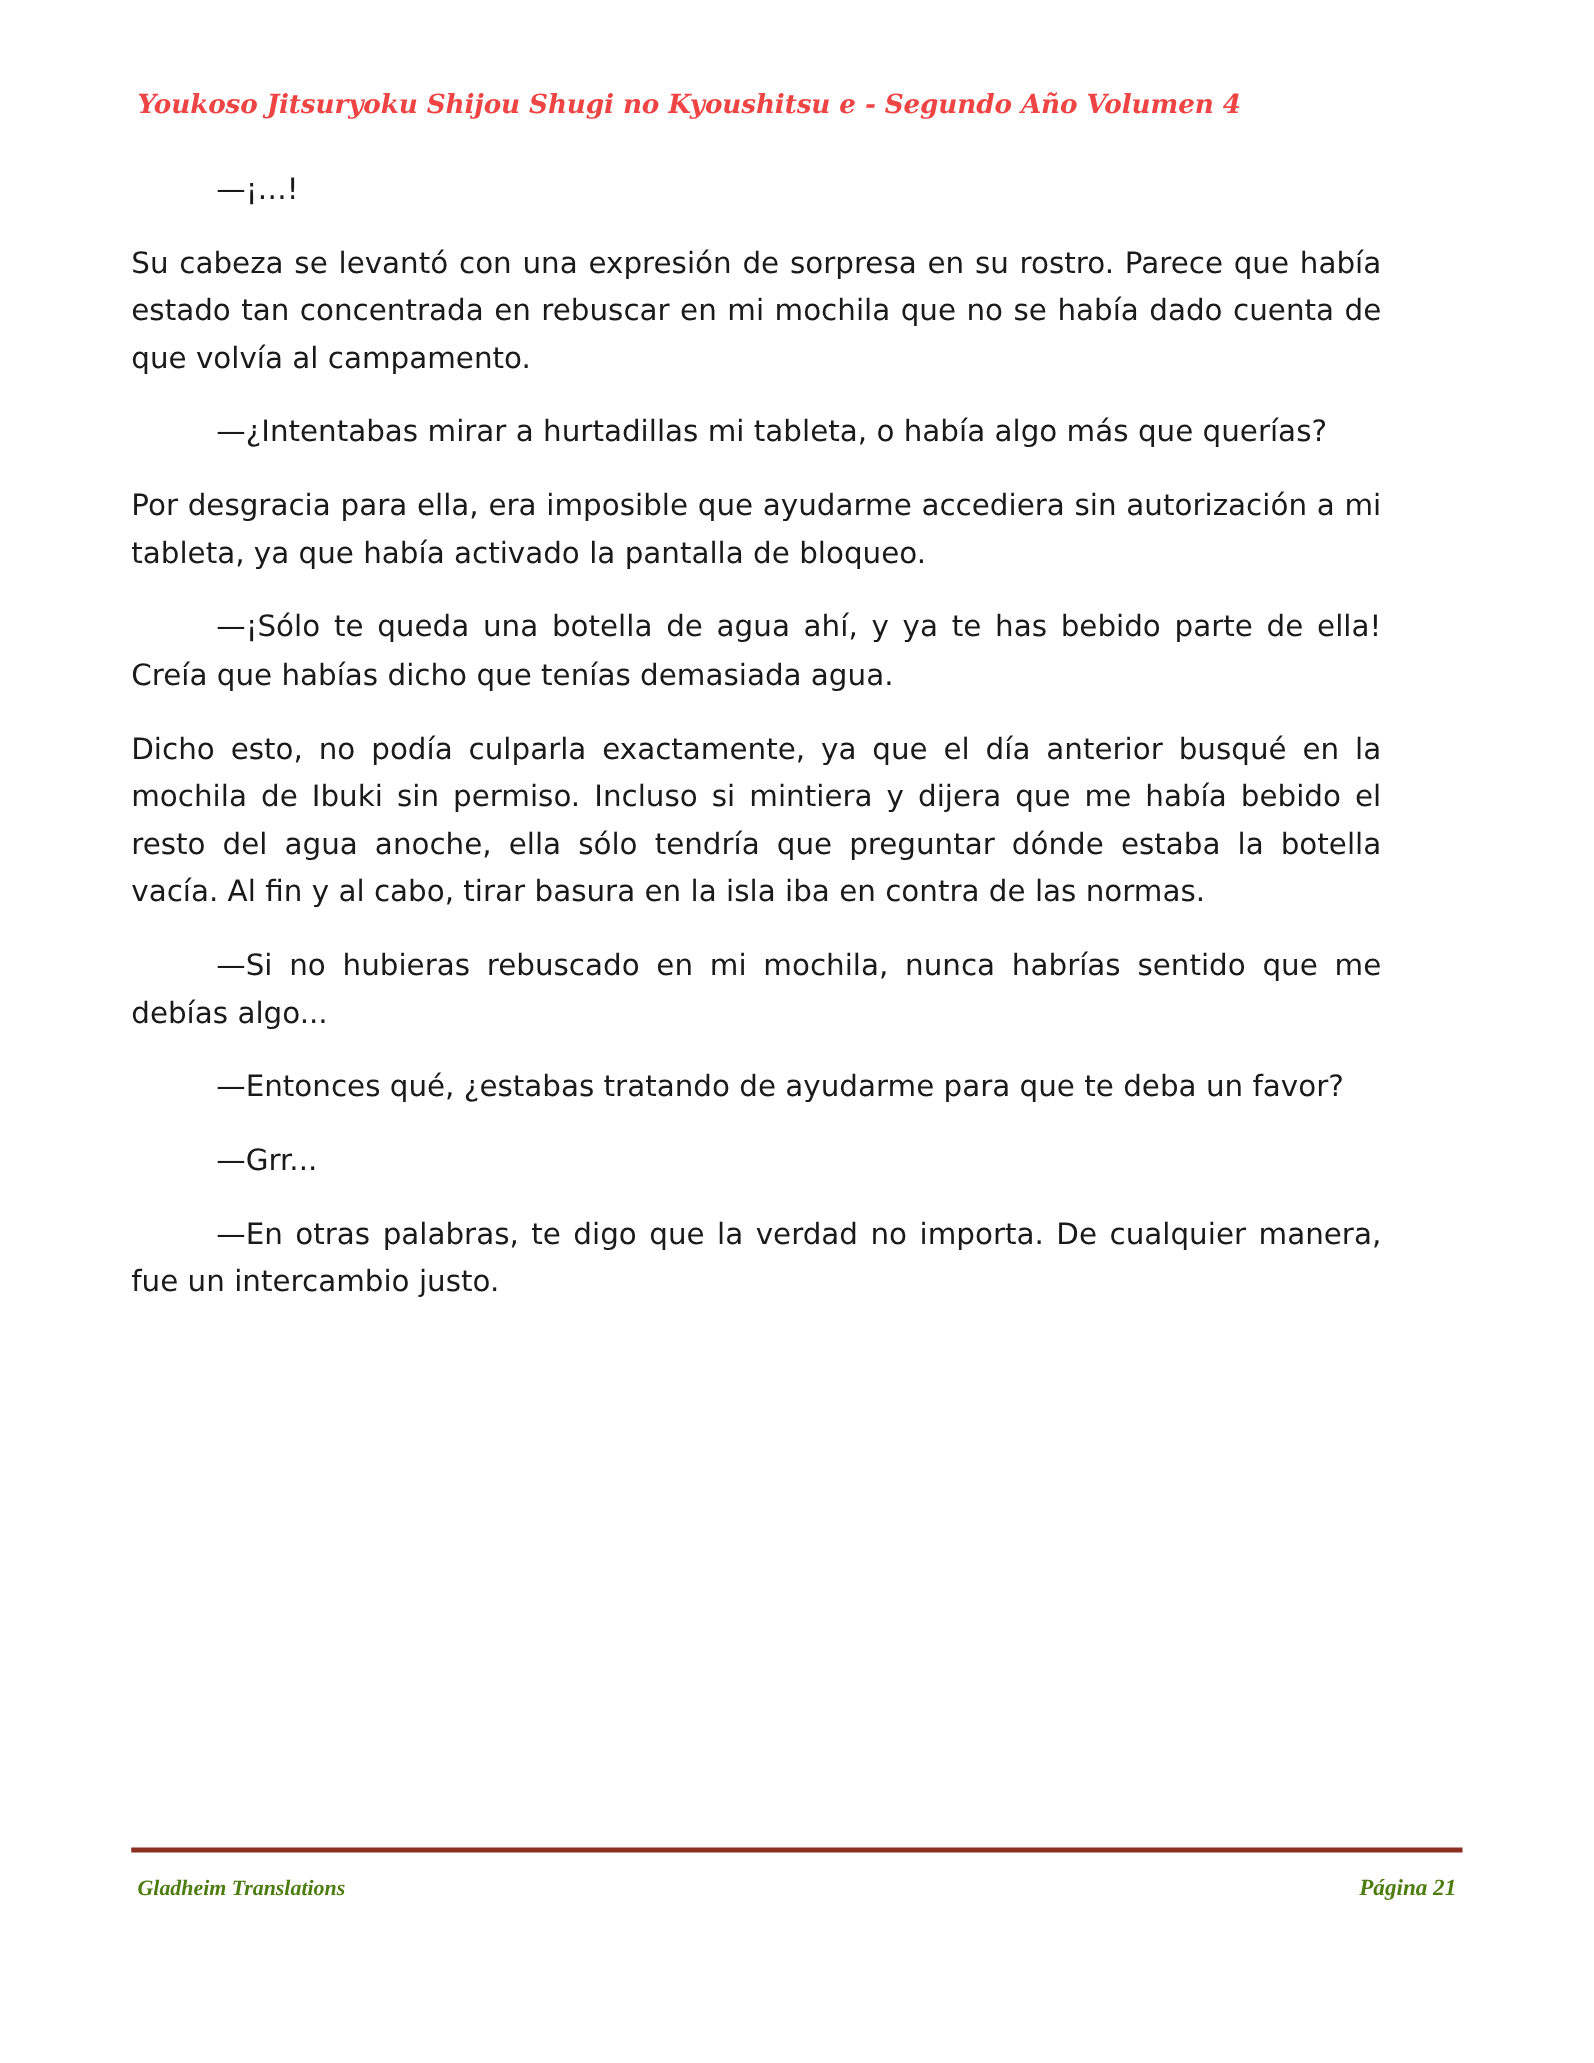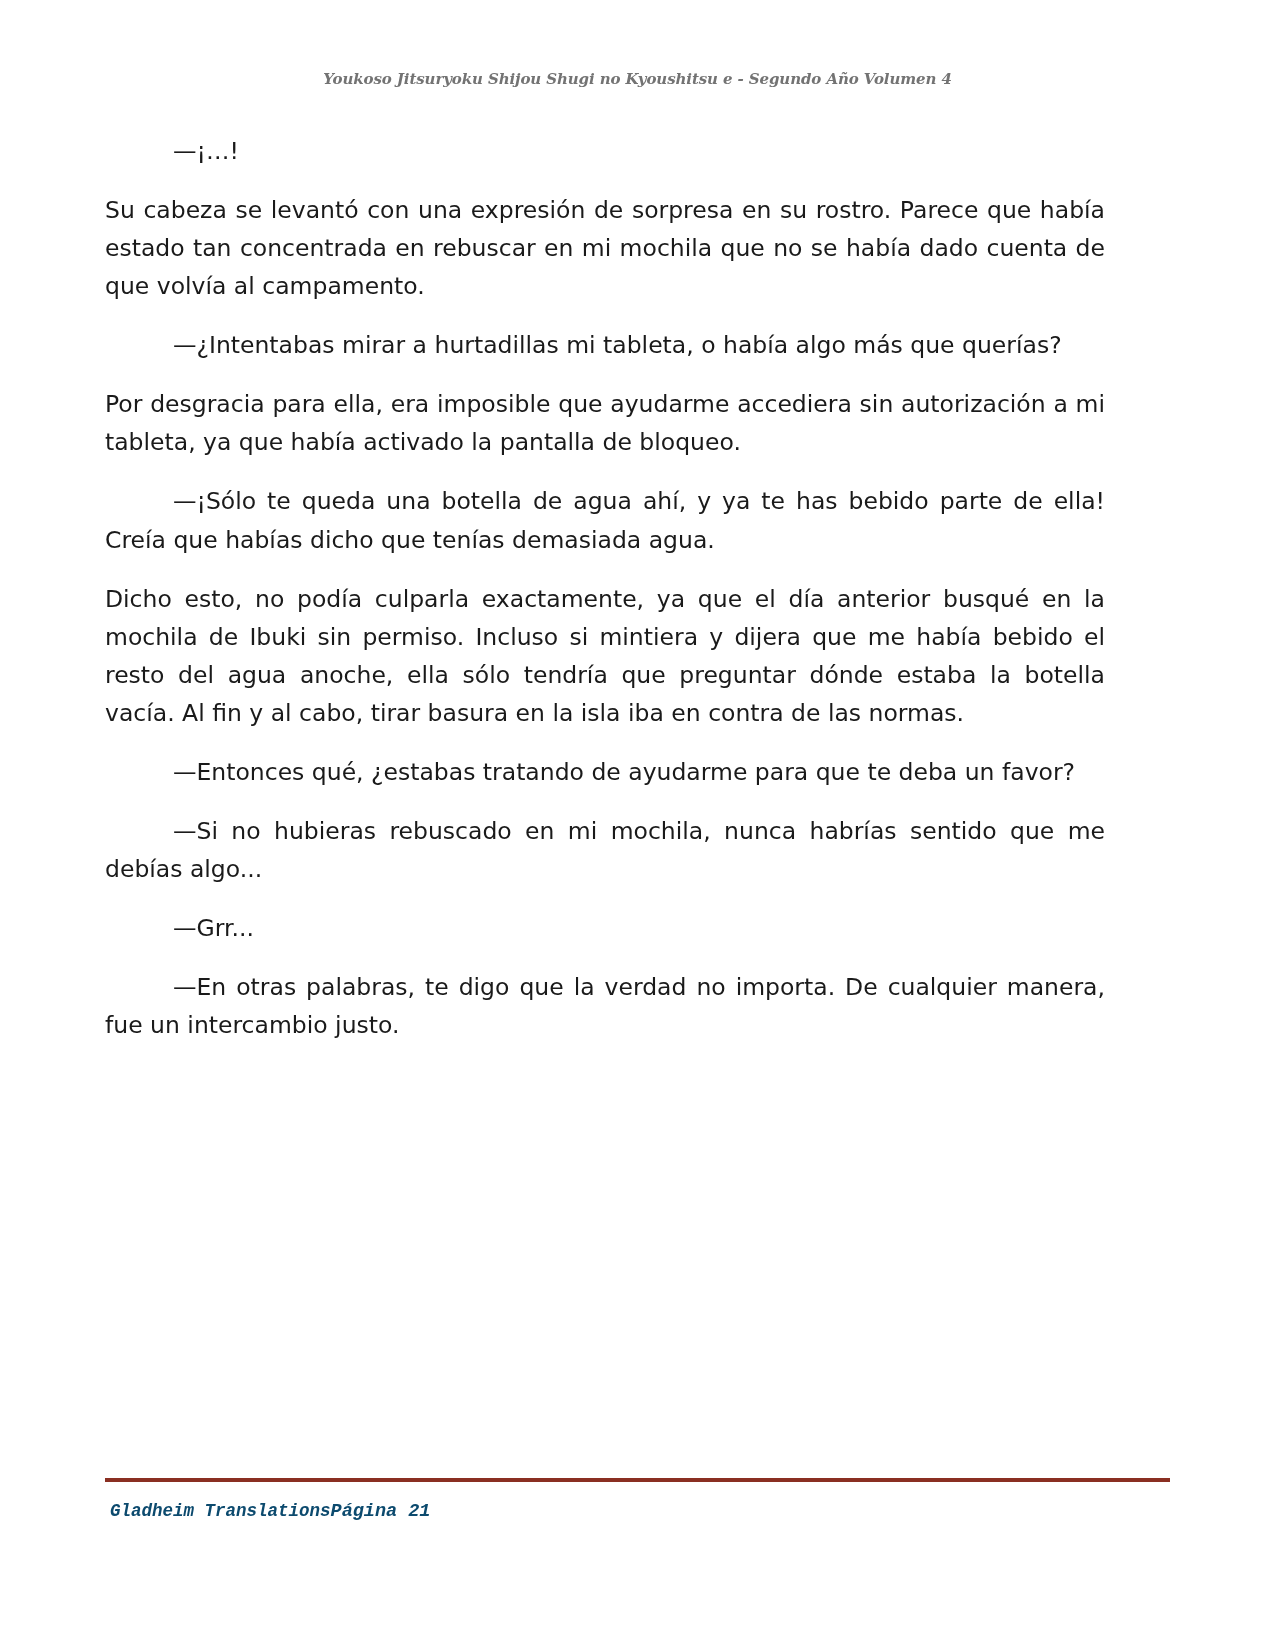--- a/index.html
+++ b/index.html
@@ -19,24 +19,23 @@
     overflow: hidden;
   }
   .header {
     position: absolute;
     top: 70px;
     left: 110px;
     right: 110px;
     font-family: "DejaVu Serif", serif;
     font-style: italic;
     font-weight: bold;
-    font-size: 15px;
+    font-size: 21px;
     letter-spacing: -0.1px;
-    color: #737373;
-    text-align: center;
+    color: #ef4444;
   }
   .content {
     position: absolute;
     top: 132px;
     left: 105px;
     width: 1000px;
   }
   p {
     margin: 0 0 21px 0;
     font-size: 23.5px;
@@ -58,47 +57,48 @@
     bottom: 168px;
     height: 4px;
     background: #8a2f22;
   }
   .footer {
     position: absolute;
     left: 110px;
     right: 110px;
     bottom: 128px;
     display: flex;
+    justify-content: space-between;
     align-items: baseline;
-    font-family: Liberation Mono, monospace;
+    font-family: Liberation Serif, serif;
     font-style: italic;
     font-weight: bold;
     font-size: 17.5px;
-    color: #0c4a6e;
+    color: #4d7c0f;
   }
   .footer .page-num {
     font-size: 18.5px;
   }
 </style>
 </head>
 <body>
 
 <div class="page">
 
   <div class="header">Youkoso Jitsuryoku Shijou Shugi no Kyoushitsu e - Segundo Año Volumen 4</div>
 
   <div class="content">
       <p class="indent">—¡…!</p>
       <p class="noindent">Su cabeza se levantó con una expresión de sorpresa en su rostro. Parece que había estado tan concentrada en rebuscar en mi mochila que no se había dado cuenta de que volvía al campamento.</p>
       <p class="indent">—¿Intentabas mirar a hurtadillas mi tableta, o había algo más que querías?</p>
       <p class="noindent">Por desgracia para ella, era imposible que ayudarme accediera sin autorización a mi tableta, ya que había activado la pantalla de bloqueo.</p>
       <p class="indent">—¡Sólo te queda una botella de agua ahí, y ya te has bebido parte de ella! Creía que habías dicho que tenías demasiada agua.</p>
       <p class="noindent">Dicho esto, no podía culparla exactamente, ya que el día anterior busqué en la mochila de Ibuki sin permiso. Incluso si mintiera y dijera que me había bebido el resto del agua anoche, ella sólo tendría que preguntar dónde estaba la botella vacía. Al fin y al cabo, tirar basura en la isla iba en contra de las normas.</p>
+      <p class="indent">—Si no hubieras rebuscado en mi mochila, nunca habrías sentido que me debías algo...</p>
       <p class="indent">—Entonces qué, ¿estabas tratando de ayudarme para que te deba un favor?</p>
-      <p class="indent">—Si no hubieras rebuscado en mi mochila, nunca habrías sentido que me debías algo...</p>
       <p class="indent">—Grr...</p>
       <p class="indent">—En otras palabras, te digo que la verdad no importa. De cualquier manera, fue un intercambio justo.</p>
     </div>
 
   <div class="footer-rule"></div>
 
   <div class="footer">
     <div>Gladheim Translations</div>
     <div class="page-num">Página 21</div>
   </div>

